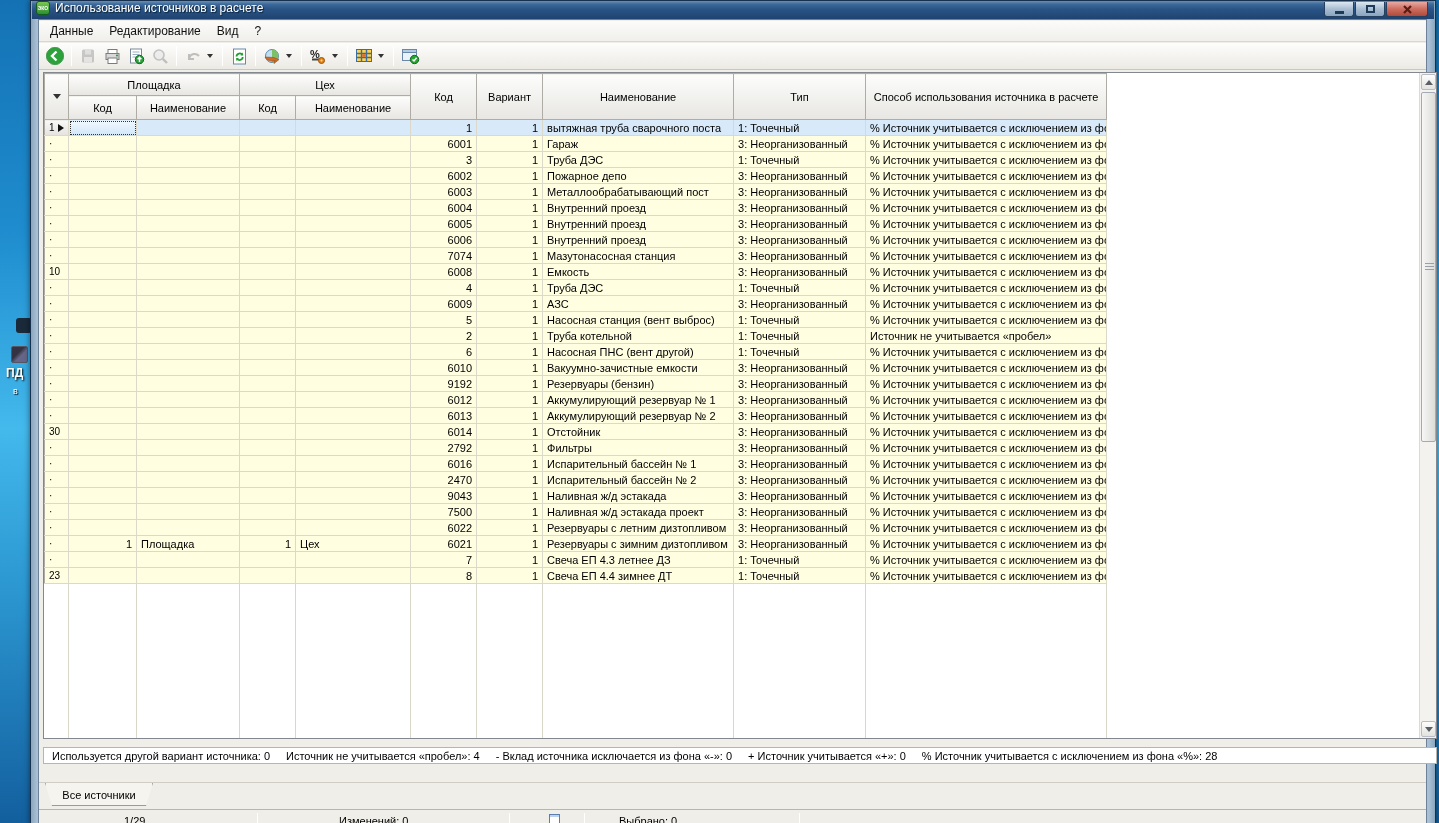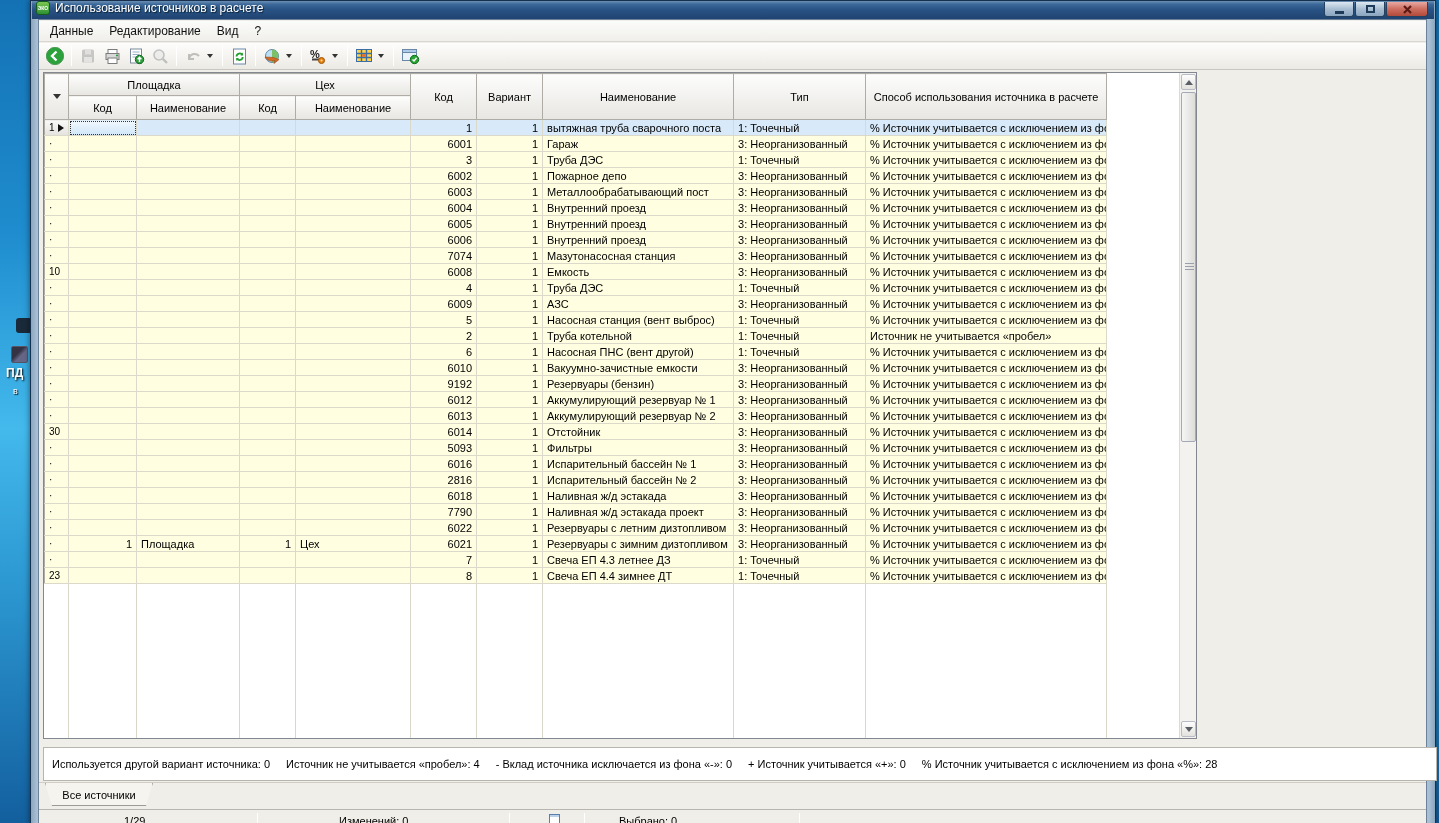--- a/index.html
+++ b/index.html
@@ -43,21 +43,21 @@
   
   .toolbar { position:absolute; left:0; right:0; top:23px; height:27px;
     background:linear-gradient(180deg,#fdfdfc,#eceae4); border-bottom:1px solid #c9c7c0;
     display:flex; align-items:center; padding-left:4px; }
   .tbtn { width:24px; height:22px; display:flex; align-items:center; justify-content:center; border-radius:2px; }
   .tbtn.dis { opacity:.5; filter:grayscale(.9); }
   .tsep { width:1px; height:20px; background:#c3c1ba; border-right:1px solid #fff; margin:0 4px; }
   .dd { width:0; height:0; border-left:3px solid transparent; border-right:3px solid transparent; border-top:4px solid #333; margin:0 5px 0 2px; }
 
   
-  .gridwrap { position:absolute; left:4px; top:52px; width:1154px; height:667px; background:#fff; border:1px solid #828790; overflow:hidden; }
+  .gridwrap { position:absolute; left:4px; top:52px; width:1394px; height:667px; background:#fff; border:1px solid #828790; overflow:hidden; }
   table.grid { border-collapse:collapse; table-layout:fixed; width:1062px; font-size:11px; }
   table.grid th { font-weight:normal; font-size:11px; color:#000; text-align:center; vertical-align:middle;
     background:linear-gradient(180deg,#fdfdfc,#e7e6e2); border:1px solid #aeaca4; padding:1px 2px; }
   table.grid td { height:16px; padding:0 4px; border-right:1px solid #dbd9ca; border-bottom:1px solid #dbd9ca;
     background:#fffee1; color:#000; white-space:nowrap; overflow:hidden; }
   tr.grp th { height:22px; } tr.sub th { height:24px; }
   td.c-rn { width:24px; background:linear-gradient(180deg,#f9f9f7,#e4e3df); border:1px solid #aeaca4;
     font-size:10px; color:#222; padding:0 3px; }
   td.c-rn .rn-in { display:flex; align-items:center; }
   .row-arrow { margin-left:auto; width:0; height:0; border-top:4px solid transparent; border-bottom:4px solid transparent; border-left:6px solid #111; }
@@ -76,21 +76,21 @@
     border:1px solid #b9bcc4; border-radius:2px; display:flex; align-items:center; justify-content:center; }
   .sb-up { top:1px; } .sb-dn { bottom:1px; }
   .tri-up { width:0;height:0;border-left:4px solid transparent;border-right:4px solid transparent;border-bottom:5px solid #5a5f66; }
   .tri-dn { width:0;height:0;border-left:4px solid transparent;border-right:4px solid transparent;border-top:5px solid #5a5f66; }
   .sthumb { position:absolute; left:1px; top:19px; width:15px; height:350px; background:linear-gradient(90deg,#f6f6f6,#dddcd8);
     border:1px solid #a3aab6; border-radius:2px; }
   .sgrip { position:absolute; left:3px; top:50%; margin-top:-4px; width:9px; height:8px;
     background:repeating-linear-gradient(180deg,#9aa0ab 0 1px,transparent 1px 3px); }
 
   
-  .summary { position:absolute; left:4px; top:727px; width:1394px; height:34px; background:#fff; border:1px solid #b7b5ae;
+  .summary { position:absolute; left:4px; top:727px; width:1394px; height:17px; background:#fff; border:1px solid #b7b5ae;
     display:flex; align-items:center; padding-left:8px; font-size:11px; color:#000; }
   .summary span { margin-right:16px; white-space:nowrap; }
 
   .tabbar { position:absolute; left:0; right:0; top:762px; height:26px; border-top:1px solid #cfcdc6; }
   .tab { position:absolute; left:6px; top:0; width:108px; height:23px;
     background:#f6f4ef; clip-path:polygon(0 0,100% 0,calc(100% - 7px) 100%,7px 100%);
     display:flex; align-items:center; justify-content:center; font-size:11px;
     box-shadow: inset 0 -1px 0 #9d9b94, inset 1px 0 0 #9d9b94, inset -1px 0 0 #9d9b94; }
 
   .statusbar { position:absolute; left:0; right:0; top:789px; height:36px; background:#f0eee8; border-top:1px solid #b7b5ae; font-size:11px; }
@@ -591,21 +591,21 @@
               <tr>
                 <td class="c-rn">
                   <div class="rn-in">
                     <span>·</span>
                   </div>
                 </td>
                 <td class="c-num c-pk"></td>
                 <td></td>
                 <td class="c-num"></td>
                 <td></td>
-                <td class="c-num">5093</td>
+                <td class="c-num">2792</td>
                 <td class="c-num">1</td>
                 <td>Фильтры</td>
                 <td>3: Неорганизованный</td>
                 <td>% Источник учитывается с исключением из фона «%»</td>
               </tr>
               <tr>
                 <td class="c-rn">
                   <div class="rn-in">
                     <span>·</span>
                   </div>
@@ -623,53 +623,53 @@
               <tr>
                 <td class="c-rn">
                   <div class="rn-in">
                     <span>·</span>
                   </div>
                 </td>
                 <td class="c-num c-pk"></td>
                 <td></td>
                 <td class="c-num"></td>
                 <td></td>
-                <td class="c-num">2816</td>
+                <td class="c-num">2470</td>
                 <td class="c-num">1</td>
                 <td>Испарительный бассейн № 2</td>
                 <td>3: Неорганизованный</td>
                 <td>% Источник учитывается с исключением из фона «%»</td>
               </tr>
               <tr>
                 <td class="c-rn">
                   <div class="rn-in">
                     <span>·</span>
                   </div>
                 </td>
                 <td class="c-num c-pk"></td>
                 <td></td>
                 <td class="c-num"></td>
                 <td></td>
-                <td class="c-num">6018</td>
+                <td class="c-num">9043</td>
                 <td class="c-num">1</td>
                 <td>Наливная ж/д эстакада</td>
                 <td>3: Неорганизованный</td>
                 <td>% Источник учитывается с исключением из фона «%»</td>
               </tr>
               <tr>
                 <td class="c-rn">
                   <div class="rn-in">
                     <span>·</span>
                   </div>
                 </td>
                 <td class="c-num c-pk"></td>
                 <td></td>
                 <td class="c-num"></td>
                 <td></td>
-                <td class="c-num">7790</td>
+                <td class="c-num">7500</td>
                 <td class="c-num">1</td>
                 <td>Наливная ж/д эстакада проект</td>
                 <td>3: Неорганизованный</td>
                 <td>% Источник учитывается с исключением из фона «%»</td>
               </tr>
               <tr>
                 <td class="c-rn">
                   <div class="rn-in">
                     <span>·</span>
                   </div>

